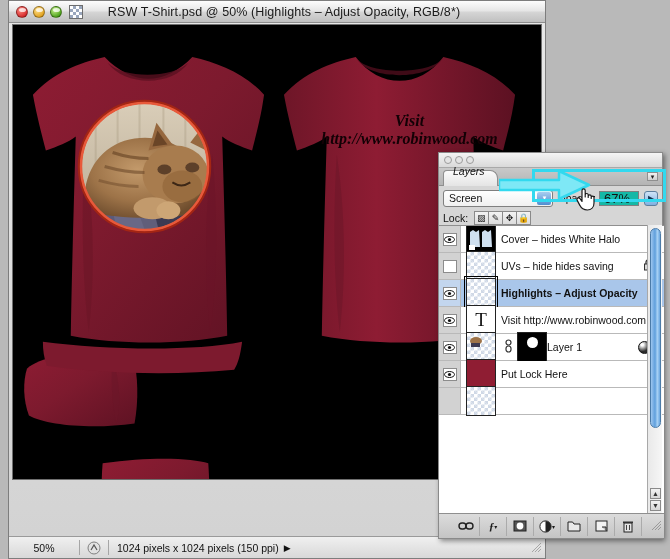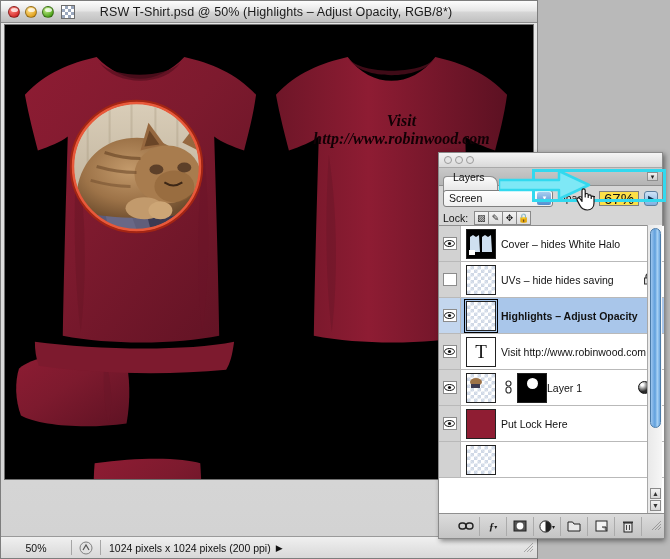--- a/index.html
+++ b/index.html
@@ -6,21 +6,21 @@
   body{
     width:670px;height:559px;overflow:hidden;
     background:#b9b9b9;
     font-family:"Liberation Sans", sans-serif;
     -webkit-font-smoothing:antialiased;
   }
   .root{position:relative;width:670px;height:559px;}
 
   
   #doc-window{
-    position:absolute;left:0;top:0;width:538px;height:559px;
+    position:absolute;left:8px;top:0;width:538px;height:559px;
     background:linear-gradient(#e8e8e8,#d2d2d2);
     border:1px solid #7d7d7d;
     box-sizing:border-box;
   }
   #doc-titlebar{
     position:absolute;left:0;top:0;width:100%;height:22px;
     background:linear-gradient(#fdfdfd 0%,#e7e7e7 45%,#d4d4d4 55%,#c0c0c0 100%);
     border-bottom:1px solid #8d8d8d;
     box-sizing:border-box;
     display:flex;align-items:center;
@@ -75,46 +75,46 @@
   #palette-titlebar{
     height:14px;background:linear-gradient(#f4f4f4,#d9d9d9);
     border-bottom:1px solid #a9a9a9;display:flex;align-items:center;gap:3px;padding-left:5px;
   }
   .pdot{width:8px;height:8px;border-radius:50%;border:1px solid #9b9b9b;background:#e4e4e4;box-sizing:border-box;}
   #palette-tabrow{
     height:17px;background:linear-gradient(#c9c9c9,#b4b4b4);position:relative;
     border-bottom:1px solid #8f8f8f;
   }
   #tab-layers{
-    position:absolute;left:4px;top:8px;height:16px;padding:0 12px 15px 9px;
+    position:absolute;left:4px;top:2px;height:16px;padding:0 12px 15px 9px;
     background:linear-gradient(#fbfbfb,#e4e4e4);
     border:1px solid #8f8f8f;border-bottom:none;
     border-radius:4px 8px 0 0;font-size:10.5px;color:#111;
-    display:flex;align-items:center;box-sizing:border-box;
+    display:flex;align-items:center;box-sizing:border-box;font-style:italic;
   }
   #palette-menu-btn{position:absolute;right:4px;top:4px;width:11px;height:9px;
     background:linear-gradient(#f2f2f2,#cfcfcf);border:1px solid #8f8f8f;font-size:7px;
     display:flex;align-items:center;justify-content:center;color:#222;box-sizing:border-box;}
 
   .prow{display:flex;align-items:center;height:20px;padding:0 4px;gap:4px;background:#d6d6d6;}
   #blend-row{padding-top:2px;}
   #blend-select{
     width:142px;height:17px;background:linear-gradient(#fff,#f0f0f0);
     border:1px solid #7f7f7f;border-radius:3px;box-sizing:border-box;
     font-size:10.5px;color:#111;display:flex;align-items:center;padding-left:5px;position:relative;
   }
   .aqua-arrow{
     position:absolute;right:1px;top:1px;width:14px;height:13px;
     background:linear-gradient(#a8cdf0,#4f8ed0);border-radius:2px;
     display:flex;align-items:center;justify-content:center;color:#fff;font-size:7px;
   }
   .fld-label{font-size:10.5px;color:#111;}
   .numbox{
-    height:15px;min-width:40px;background:#fde047;border:1px solid #7f7f7f;
-    box-sizing:border-box;font-size:15px;color:#111;display:flex;align-items:center;
+    height:15px;min-width:40px;background:#14b8a6;border:1px solid #7f7f7f;
+    box-sizing:border-box;font-size:13px;color:#111;display:flex;align-items:center;
     justify-content:flex-start;padding-left:4px;
   }
   .spin{
     width:14px;height:15px;margin-left:2px;background:linear-gradient(#cfe3f7,#7fb0e0);
     border:1px solid #5d7f9e;border-radius:3px;box-sizing:border-box;
     display:flex;align-items:center;justify-content:center;color:#16324f;font-size:8px;
   }
   #opacity-group{margin-left:auto;display:flex;align-items:center;gap:3px;}
   #fill-group{margin-left:auto;display:flex;align-items:center;gap:3px;margin-top:44px;}
   #lock-row{border-bottom:1px solid #a3a3a3;height:19px;}
@@ -122,21 +122,21 @@
     border:1px solid #8a8a8a;box-sizing:border-box;display:flex;align-items:center;
     justify-content:center;font-size:9px;color:#222;margin-left:-1px;}
   .lockbtns{display:flex;margin-left:3px;}
 
   
   #layer-list{
     position:absolute;left:0;top:72px;width:225px;height:288px;
     background:#fff;border-top:1px solid #8f8f8f;box-sizing:border-box;overflow:hidden;
   }
   .layer-row{
-    display:flex;align-items:center;height:36px;border-bottom:1px solid #b9b9b9;
+    display:flex;align-items:center;height:27px;border-bottom:1px solid #b9b9b9;
     background:#fff;box-sizing:border-box;position:relative;
   }
   .layer-row.selected{background:#a9c6ea;}
   .layer-row.selected .layer-name{font-weight:bold;}
   .eyecell{width:22px;height:100%;display:flex;align-items:center;justify-content:center;
     border-right:1px solid #b9b9b9;background:#d2d2d2;box-sizing:border-box;}
   .layer-row.selected .eyecell{background:#c3d6ee;}
   .eyebox{width:14px;height:13px;border:1px solid #8c8c8c;background:#fff;box-sizing:border-box;
     display:flex;align-items:center;justify-content:center;}
   .thumbcell{padding:0 5px;display:flex;align-items:center;}
@@ -321,21 +321,21 @@
     <div id="doc-statusbar">
       <div id="zoom-level">50%</div>
       <div class="sb-sep"></div>
       <div id="sb-proxy">
         <svg width="14" height="14" viewBox="0 0 14 14">
           <circle cx="7" cy="7" r="6" fill="#e2e2e2" stroke="#808080"></circle>
           <path d="M4 9 L7 4 L10 9" stroke="#555" fill="none" stroke-width="1.2"></path>
         </svg>
       </div>
       <div class="sb-sep"></div>
-      <div id="doc-size-text">1024 pixels x 1024 pixels (200 ppi)</div>
+      <div id="doc-size-text">1024 pixels x 1024 pixels (150 ppi)</div>
       <div id="sb-arrow">▶</div>
       <div id="sb-resize">
         <svg width="12" height="12" viewBox="0 0 12 12">
           <path d="M11 2 L2 11 M11 5 L5 11 M11 8 L8 11" stroke="#777" stroke-width="1"></path>
         </svg>
       </div>
     </div>
   </div>
 
   <div class="tooltip-black"></div>

